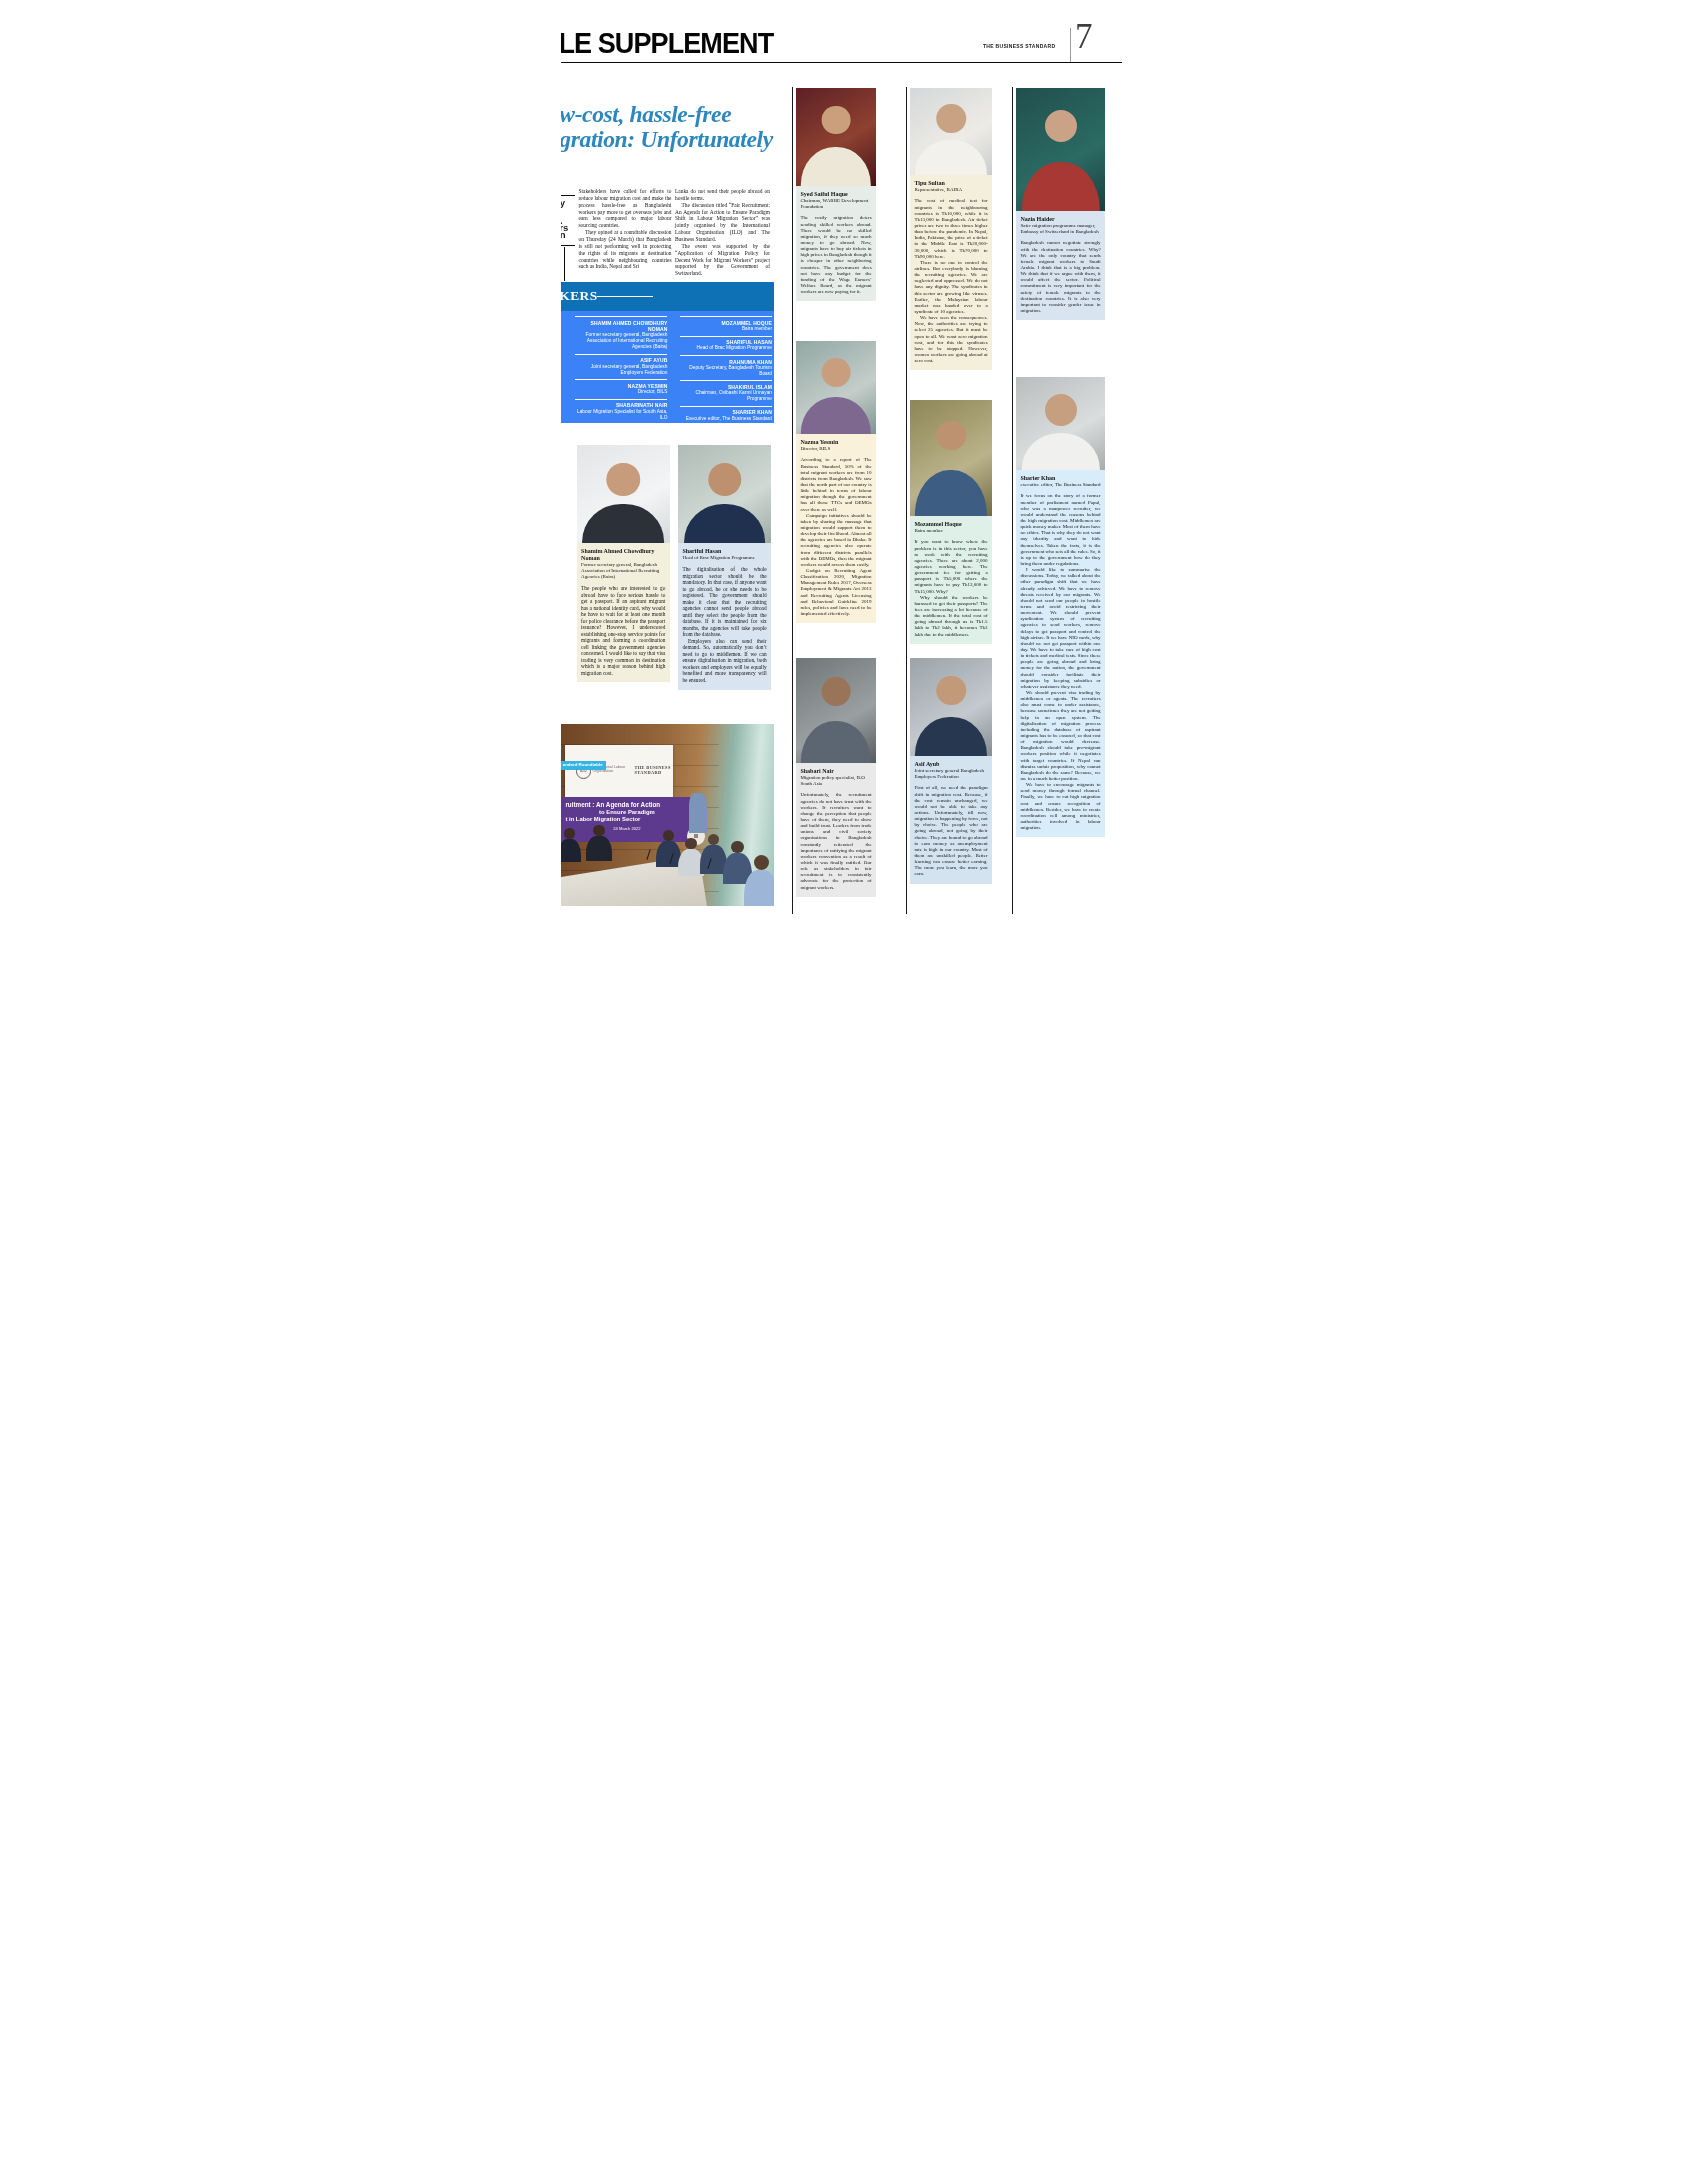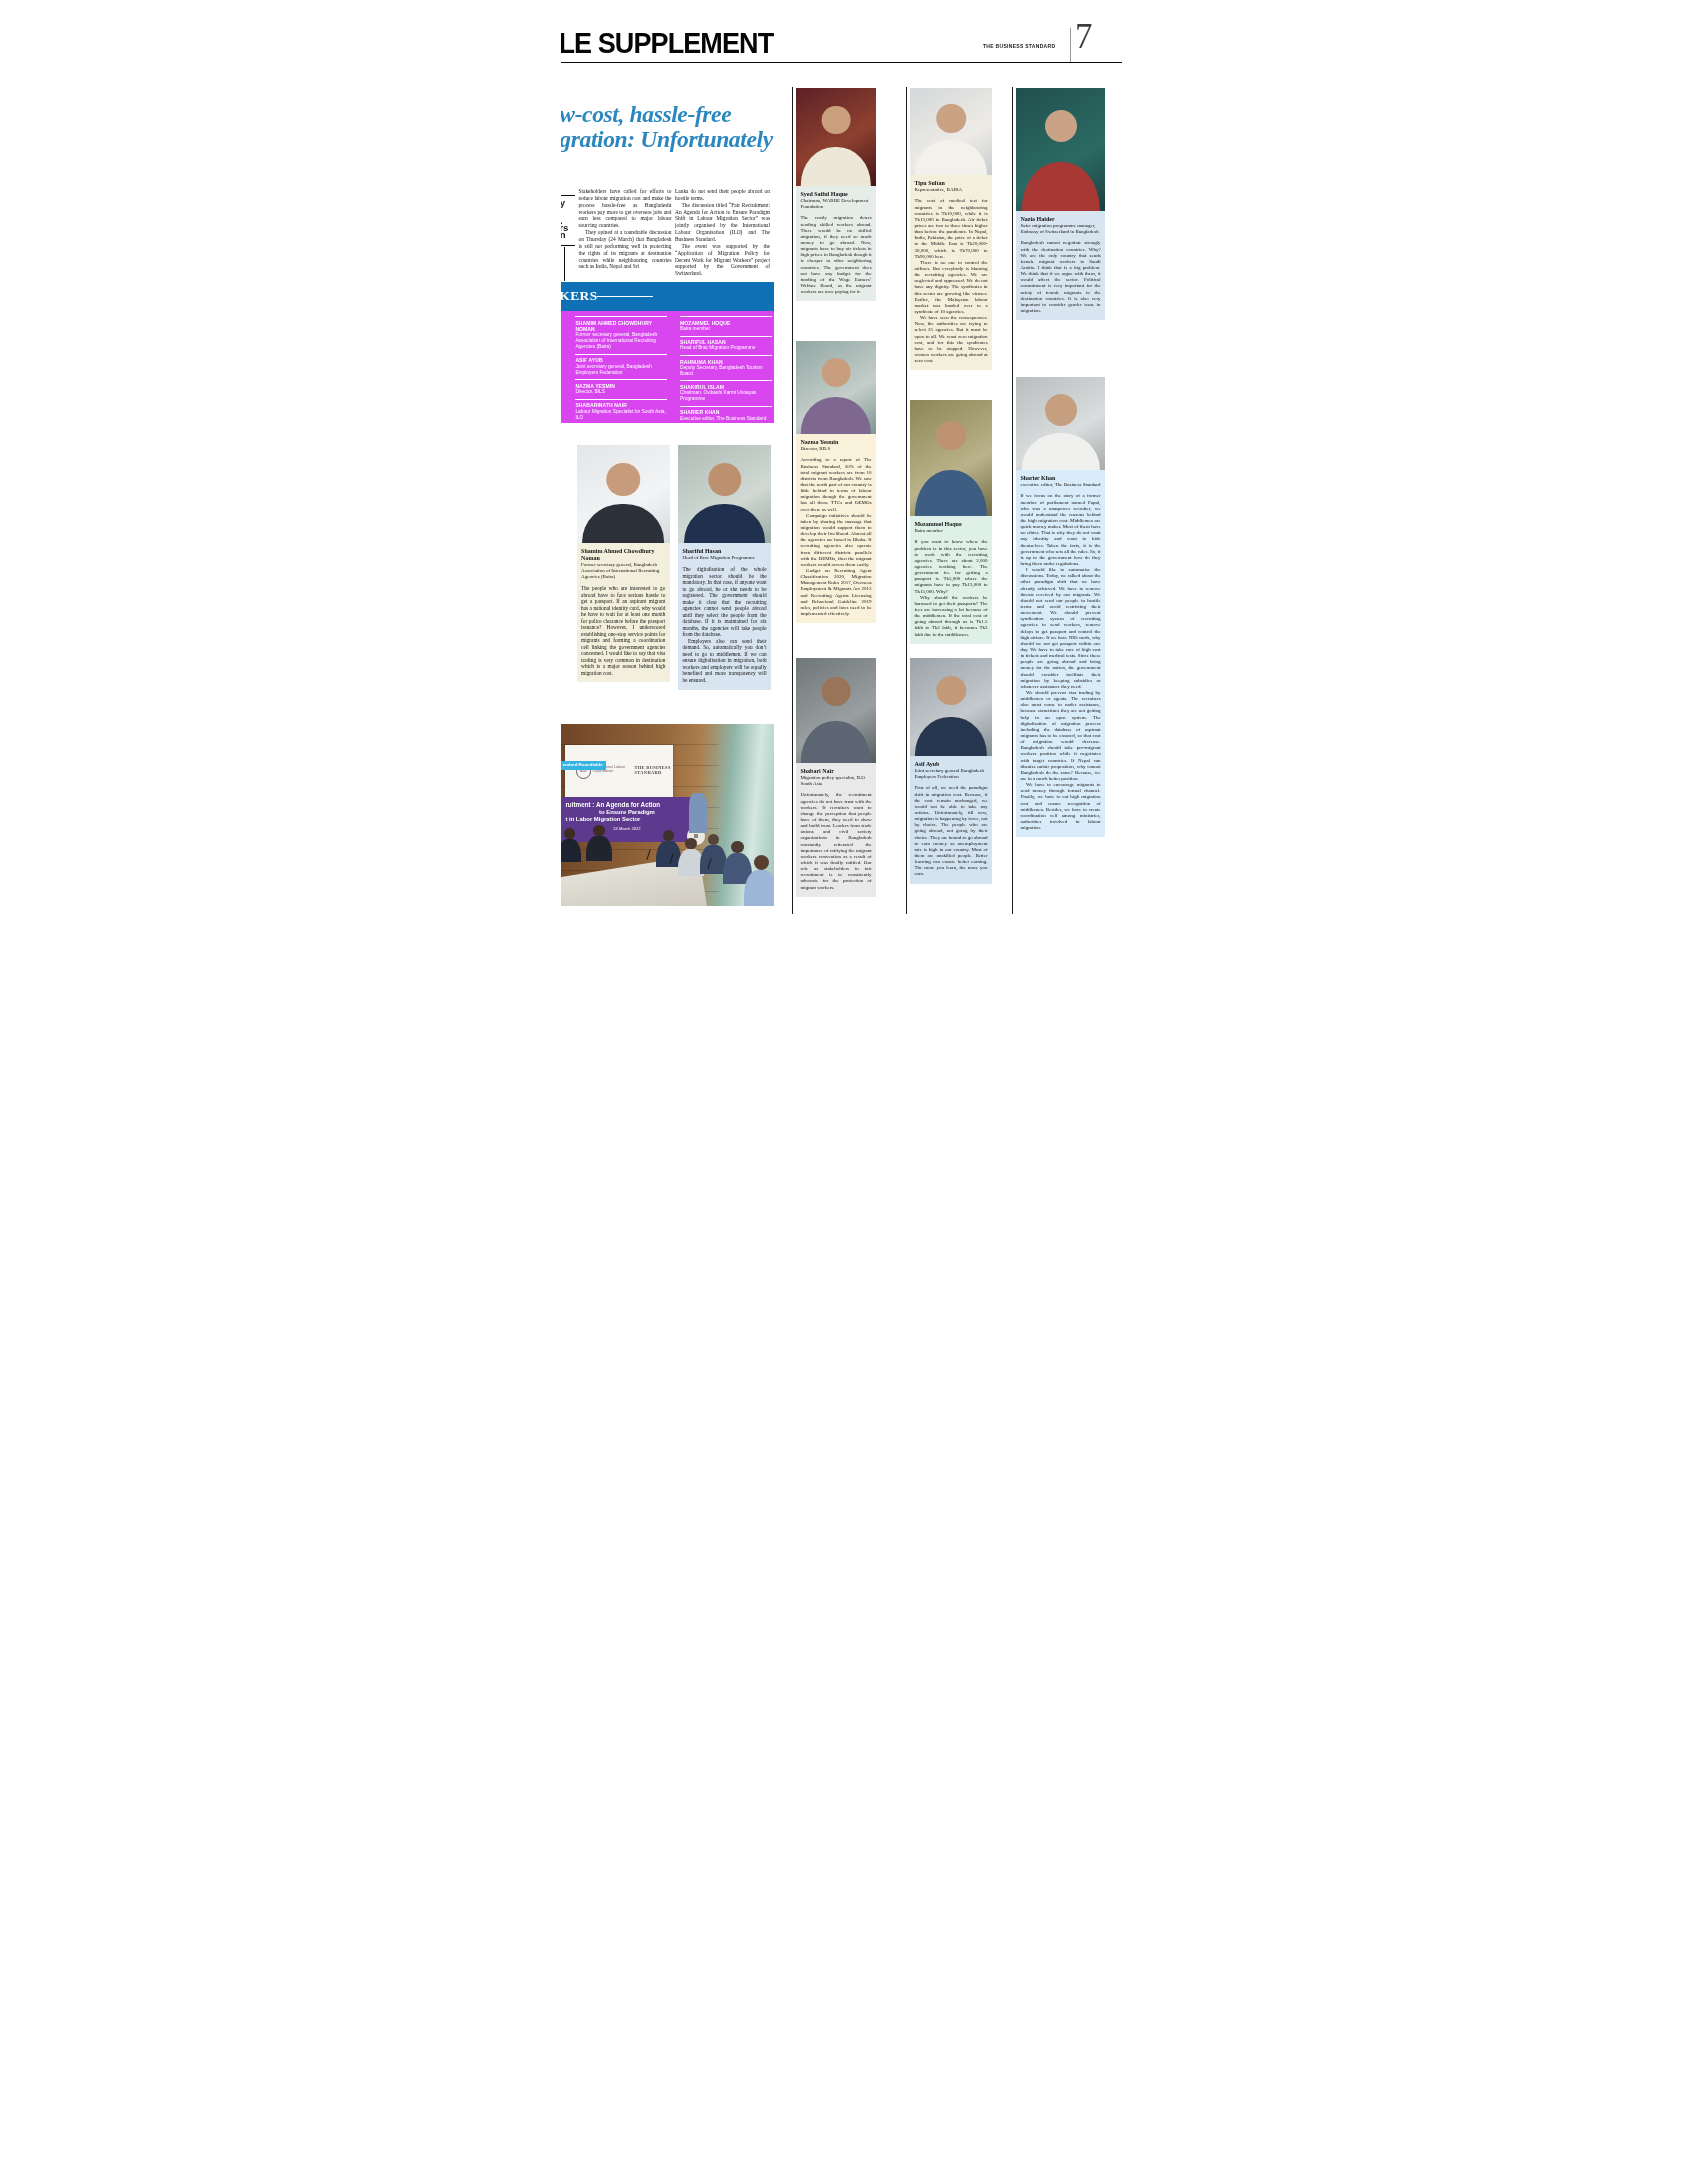--- a/index.html
+++ b/index.html
@@ -133,21 +133,21 @@
   <div class="abs intro" style="left:17.5px;top:188px;width:93px;">
     <p>Stakeholders have called for efforts to reduce labour migration cost and make the process hassle-free as Bangladeshi workers pay more to get overseas jobs and earn less compared to major labour sourcing countries.</p>
     <p class="ind">They opined at a roundtable discussion on Thursday (24 March) that Bangladesh is still not performing well in protecting the rights of its migrants at destination countries while neighbouring countries such as India, Nepal and Sri</p>
   </div>
   <div class="abs intro" style="left:114px;top:188px;width:95px;">
     <p>Lanka do not send their people abroad on hostile terms.</p>
     <p class="ind">The discussion titled “Fair Recruitment: An Agenda for Action to Ensure Paradigm Shift in Labour Migration Sector” was jointly organised by the International Labour Organisation (ILO) and The Business Standard.</p>
     <p class="ind">The event was supported by the “Application of Migration Policy for Decent Work for Migrant Workers” project supported by the Government of Switzerland.</p>
   </div>
 
-  <div class="abs spbox" style="background-color: #d946ef;">
+  <div class="abs spbox" style="background-color: #3b82f6; text-align: right;">
     <div class="bar" style="background-color: rgb(14, 112, 181);">
       <div class="title">KERS</div>
       <div class="dash"></div>
     </div>
     <div class="bodyarea">
       <div class="spcol l">
         <div class="sp">
           <div class="nm">SHAMIM AHMED CHOWDHURY NOMAN</div>
           <div class="rl">Former secretary general, Bangladesh Association of International Recruiting Agencies (Baira)</div>
         </div>

